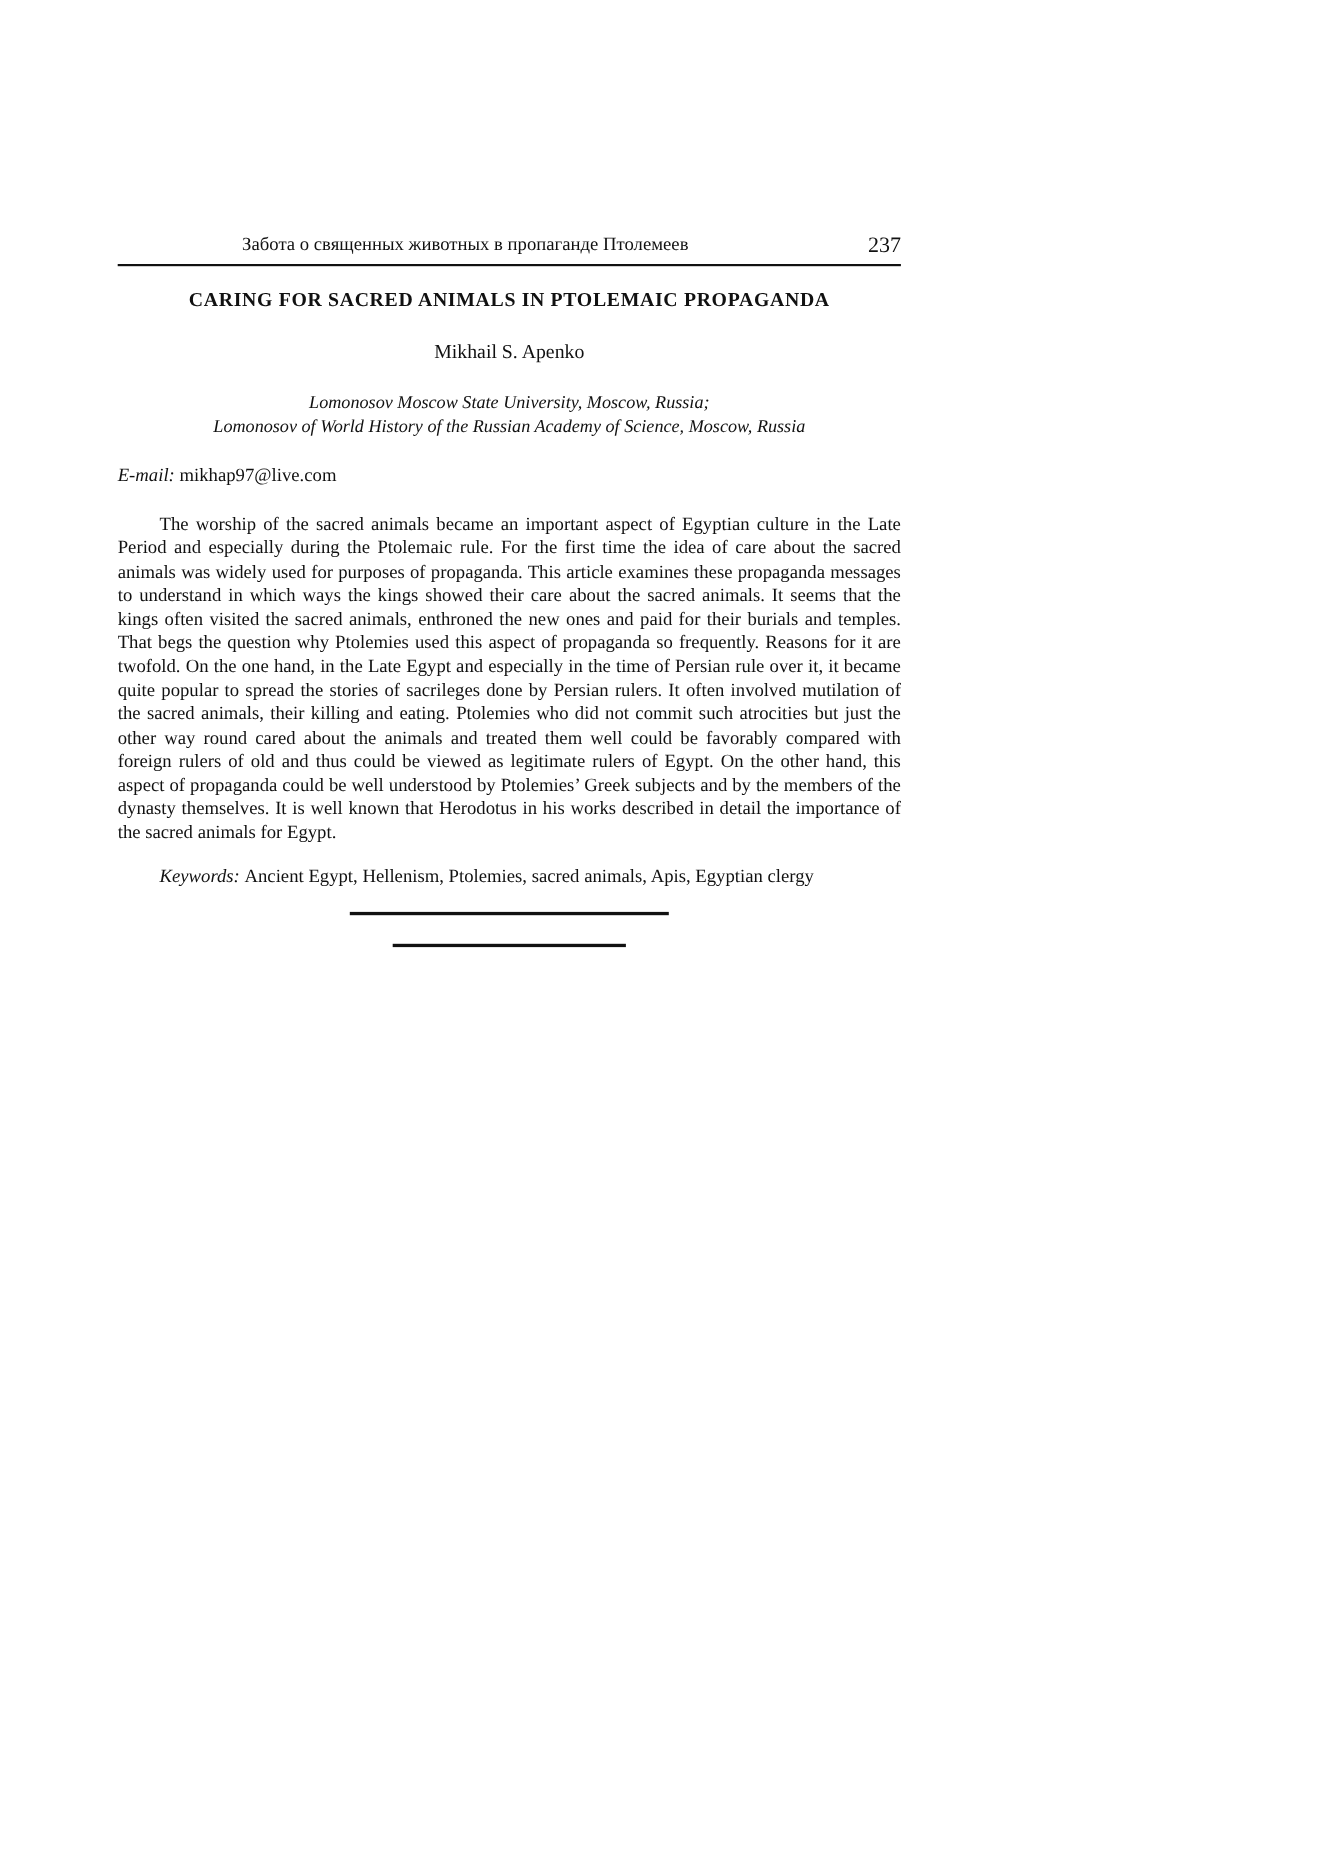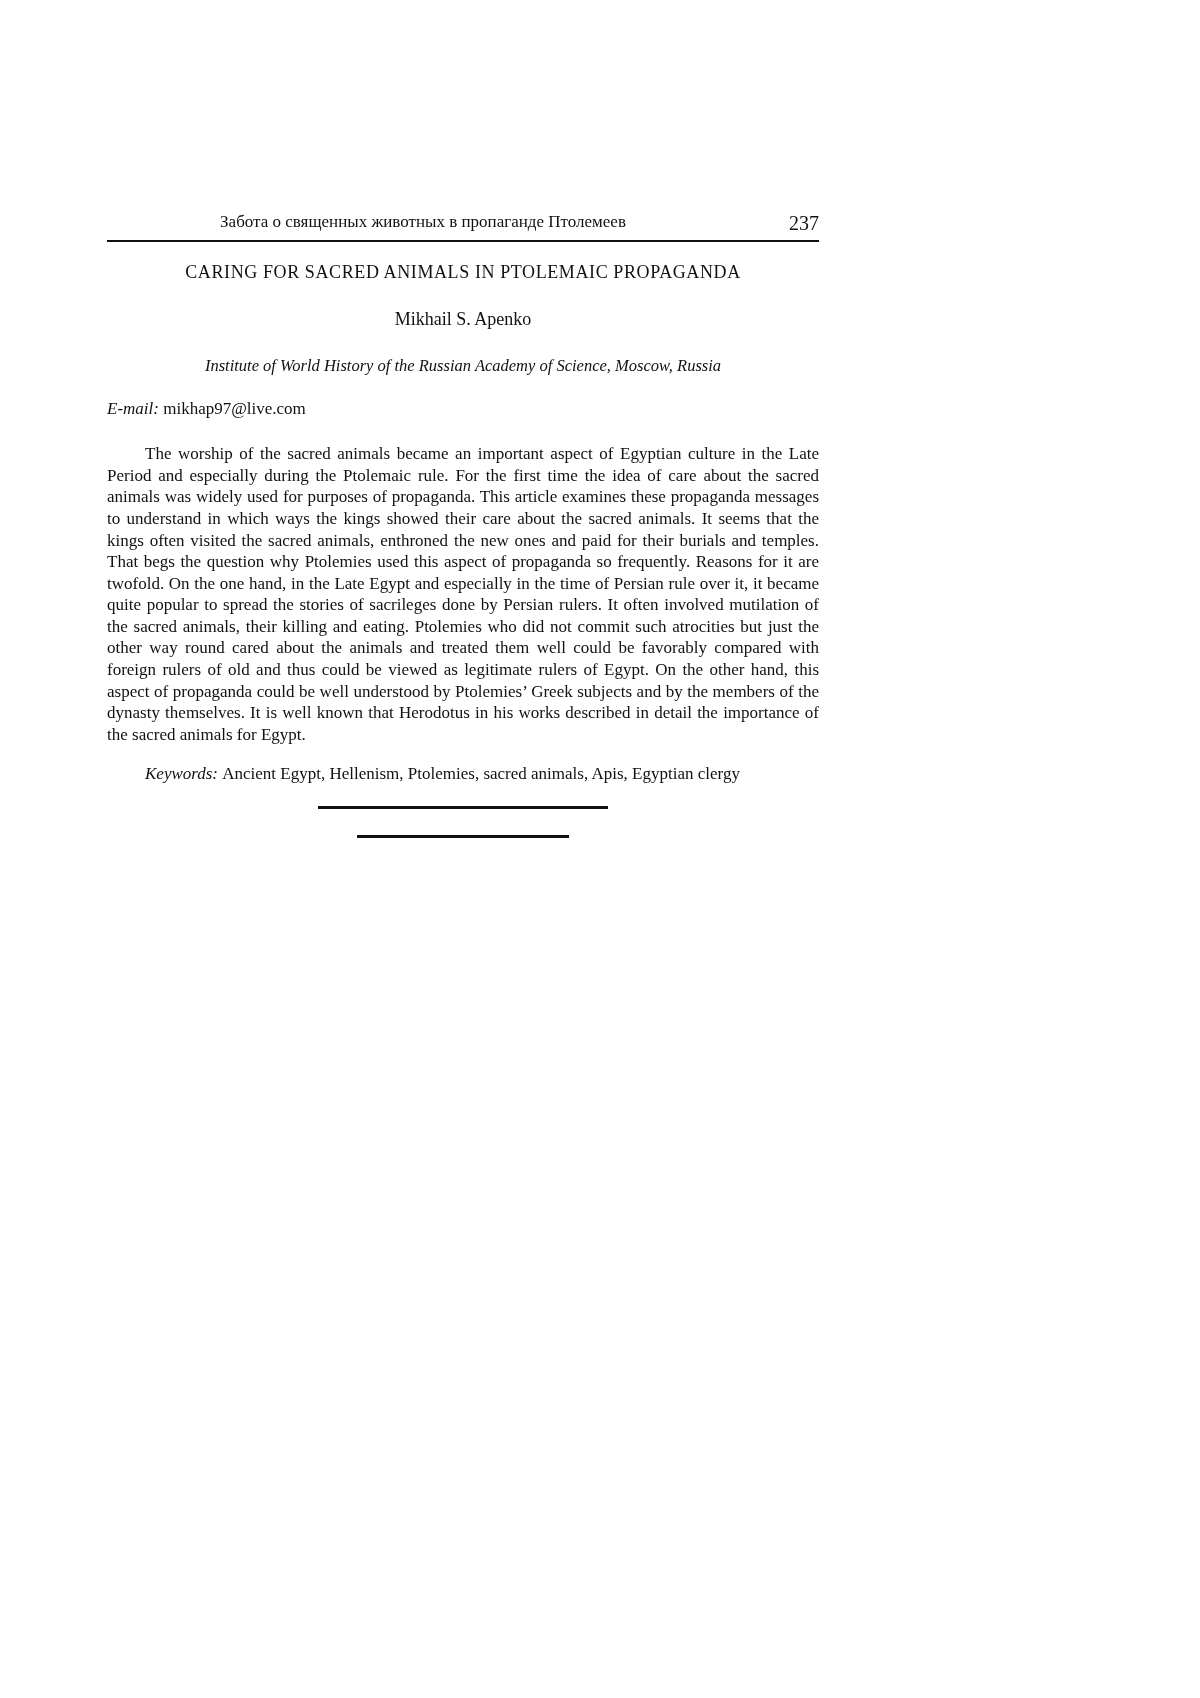--- a/index.html
+++ b/index.html
@@ -42,21 +42,21 @@
   .header-rule {
     border: none;
     border-top: 2px solid #111111;
     margin: 4px 0 0 0;
     width: 100%;
   }
   .article-title {
     margin: 20px 0 0 0;
     text-align: center;
     font-size: 18px;
-    font-weight: normal;
+    font-weight: bold;
     letter-spacing: 0.6px;
   }
   .author {
     margin: 26px 0 0 0;
     text-align: center;
     font-size: 18px;
   }
   .affiliation {
     margin: 25px 0 0 0;
     text-align: center;
@@ -115,21 +115,22 @@
       <span class="rh-page">237</span>
     </div>
 
     <hr class="header-rule">
 
     <h1 class="article-title">CARING FOR SACRED ANIMALS IN PTOLEMAIC PROPAGANDA</h1>
 
     <div class="author">Mikhail S. Apenko</div>
 
     <div class="affiliation">
-      <div>Institute of World History of the Russian Academy of Science, Moscow, Russia</div>
+      <div>Lomonosov Moscow State University, Moscow, Russia;</div>
+      <div>Lomonosov of World History of the Russian Academy of Science, Moscow, Russia</div>
     </div>
 
     <div class="email-line">
       <span class="email-label">E-mail: </span>
       <span>mikhap97@live.com</span>
     </div>
 
     <p class="abstract">The worship of the sacred animals became an important aspect of Egyptian culture in the Late Period and especially during the Ptolemaic rule. For the first time the idea of care about the sacred animals was widely used for purposes of propaganda. This article examines these propaganda messages to understand in which ways the kings showed their care about the sacred animals. It seems that the kings often visited the sacred animals, enthroned the new ones and paid for their burials and temples. That begs the question why Ptolemies used this aspect of propaganda so frequently. Reasons for it are twofold. On the one hand, in the Late Egypt and especially in the time of Persian rule over it, it became quite popular to spread the stories of sacrileges done by Persian rulers. It often involved mutilation of the sacred animals, their killing and eating. Ptolemies who did not commit such atrocities but just the other way round cared about the animals and treated them well could be favorably compared with foreign rulers of old and thus could be viewed as legitimate rulers of Egypt. On the other hand, this aspect of propaganda could be well understood by Ptolemies’ Greek subjects and by the members of the dynasty themselves. It is well known that Herodotus in his works described in detail the importance of the sacred animals for Egypt.</p>
 
     <p class="keywords-line">

